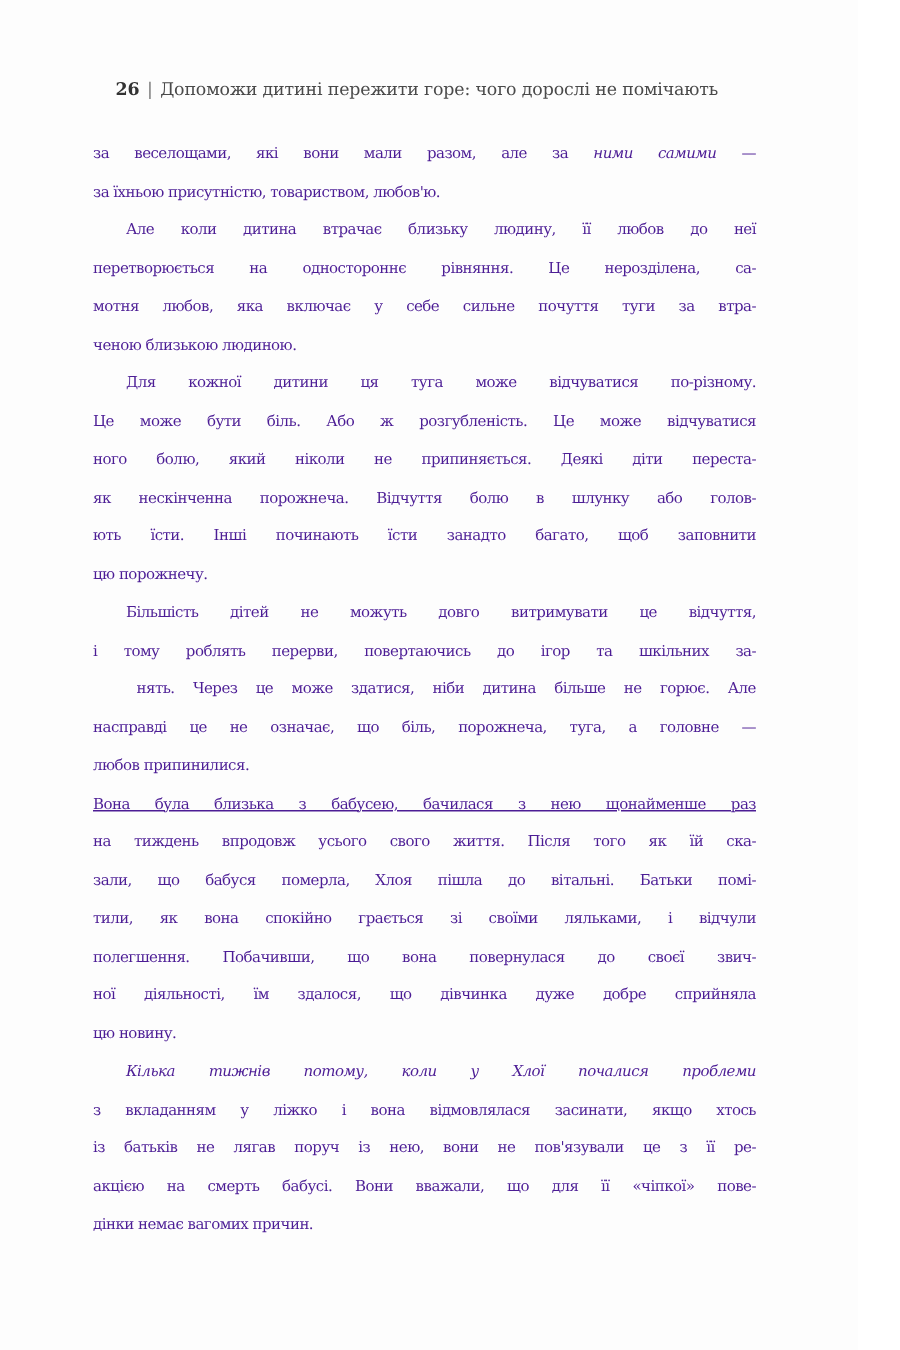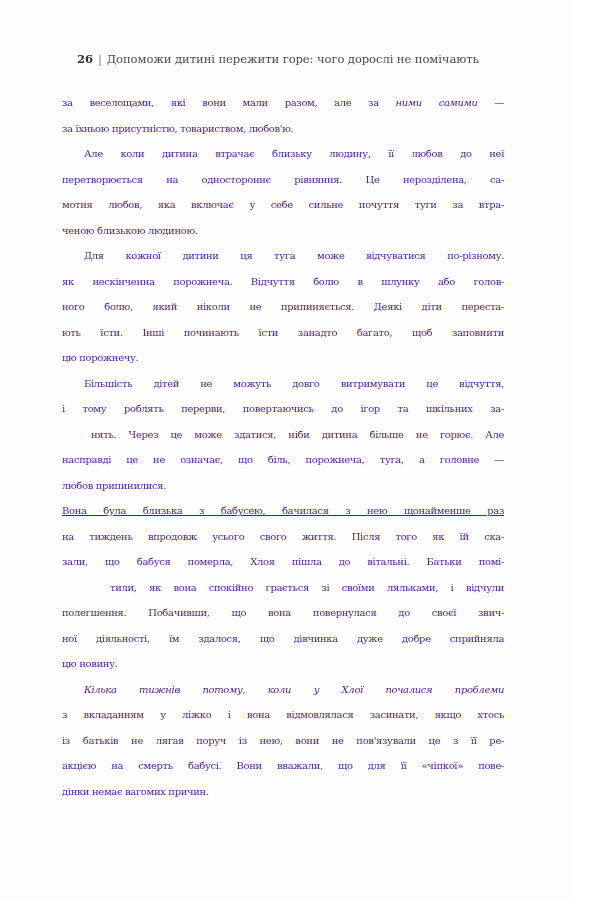--- a/index.html
+++ b/index.html
@@ -42,39 +42,40 @@
 
     <div>
       <span class="line indent" style="display: block;"><span style="white-space: nowrap;">Але коли дитина втрачає близьку людину, її любов до неї</span></span>
       <span class="line" style="display: block;"><span style="white-space: nowrap;">перетворюється на одностороннє рівняння. Це нерозділена, са-</span></span>
       <span class="line" style="display: block;"><span style="white-space: nowrap;">мотня любов, яка включає у себе сильне почуття туги за втра-</span></span>
       <span class="line last">ченою близькою людиною.</span>
     </div>
 
     <div>
       <span class="line indent" style="display: block;"><span style="white-space: nowrap;">Для кожної дитини ця туга може відчуватися по-різному.</span></span>
+      <span class="line" style="display: block;"><span style="white-space: nowrap;">Це може бути біль. Або ж розгубленість. Це може відчуватися</span></span>
+      <span class="line" style="display: block;"><span style="white-space: nowrap;">ного болю, який ніколи не припиняється. Деякі діти переста-</span></span>
       <span class="line" style="display: block;"><span style="white-space: nowrap;">як нескінченна порожнеча. Відчуття болю в шлунку або голов-</span></span>
-      <span class="line" style="display: block;"><span style="white-space: nowrap;">ного болю, який ніколи не припиняється. Деякі діти переста-</span></span>
       <span class="line" style="display: block;"><span style="white-space: nowrap;">ють їсти. Інші починають їсти занадто багато, щоб заповнити</span></span>
       <span class="line last">цю порожнечу.</span>
     </div>
 
     <div>
       <span class="line indent" style="display: block;"><span style="white-space: nowrap;">Більшість дітей не можуть довго витримувати це відчуття,</span></span>
       <span class="line" style="display: block;"><span style="white-space: nowrap;">і тому роблять перерви, повертаючись до ігор та шкільних за-</span></span>
       <span class="line" style="display: block; margin-left: 29px;"><span style="white-space: nowrap;">нять. Через це може здатися, ніби дитина більше не горює. Але</span></span>
       <span class="line" style="display: block;"><span style="white-space: nowrap;">насправді це не означає, що біль, порожнеча, туга, а головне —</span></span>
       <span class="line last">любов припинилися.</span>
     </div>
 
     <div>
       <span class="line" style="display: block;"><span style="white-space: nowrap; text-decoration: underline;">Вона була близька з бабусею, бачилася з нею щонайменше раз</span></span>
       <span class="line" style="display: block;"><span style="white-space: nowrap;">на тиждень впродовж усього свого життя. Після того як їй ска-</span></span>
       <span class="line" style="display: block;"><span style="white-space: nowrap;">зали, що бабуся померла, Хлоя пішла до вітальні. Батьки помі-</span></span>
-      <span class="line" style="display: block; margin-left: 48px;"><span style="white-space: nowrap;">тили, як вона спокійно грається зі своїми ляльками, і відчули</span></span>
+      <span class="line" style="display: block;"><span style="white-space: nowrap;">тили, як вона спокійно грається зі своїми ляльками, і відчули</span></span>
       <span class="line" style="display: block;"><span style="white-space: nowrap;">полегшення. Побачивши, що вона повернулася до своєї звич-</span></span>
       <span class="line" style="display: block;"><span style="white-space: nowrap;">ної діяльності, їм здалося, що дівчинка дуже добре сприйняла</span></span>
       <span class="line last">цю новину.</span>
     </div>
 
     <div>
       <span class="line indent" style="display: block; font-style: italic;"><span style="white-space: nowrap;">Кілька тижнів потому, коли у Хлої почалися проблеми</span></span>
       <span class="line" style="display: block;"><span style="white-space: nowrap; letter-spacing: -0.359477px;">з вкладанням у ліжко і вона відмовлялася засинати, якщо хтось</span></span>
       <span class="line" style="display: block;"><span style="white-space: nowrap;">із батьків не лягав поруч із нею, вони не пов'язували це з її ре-</span></span>
       <span class="line" style="display: block;"><span style="white-space: nowrap;">акцією на смерть бабусі. Вони вважали, що для її «чіпкої» пове-</span></span>

